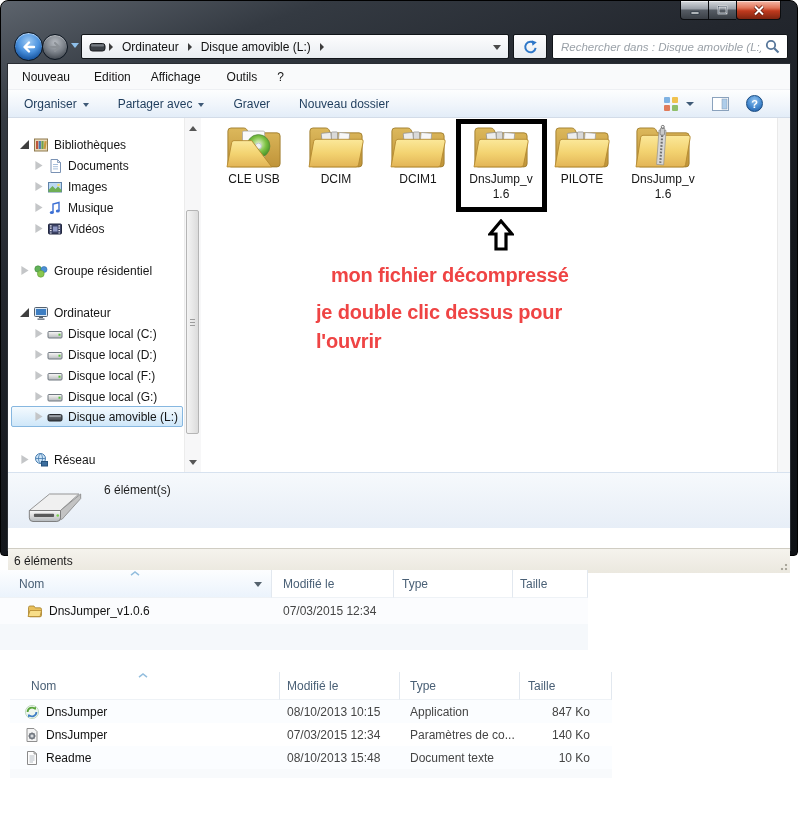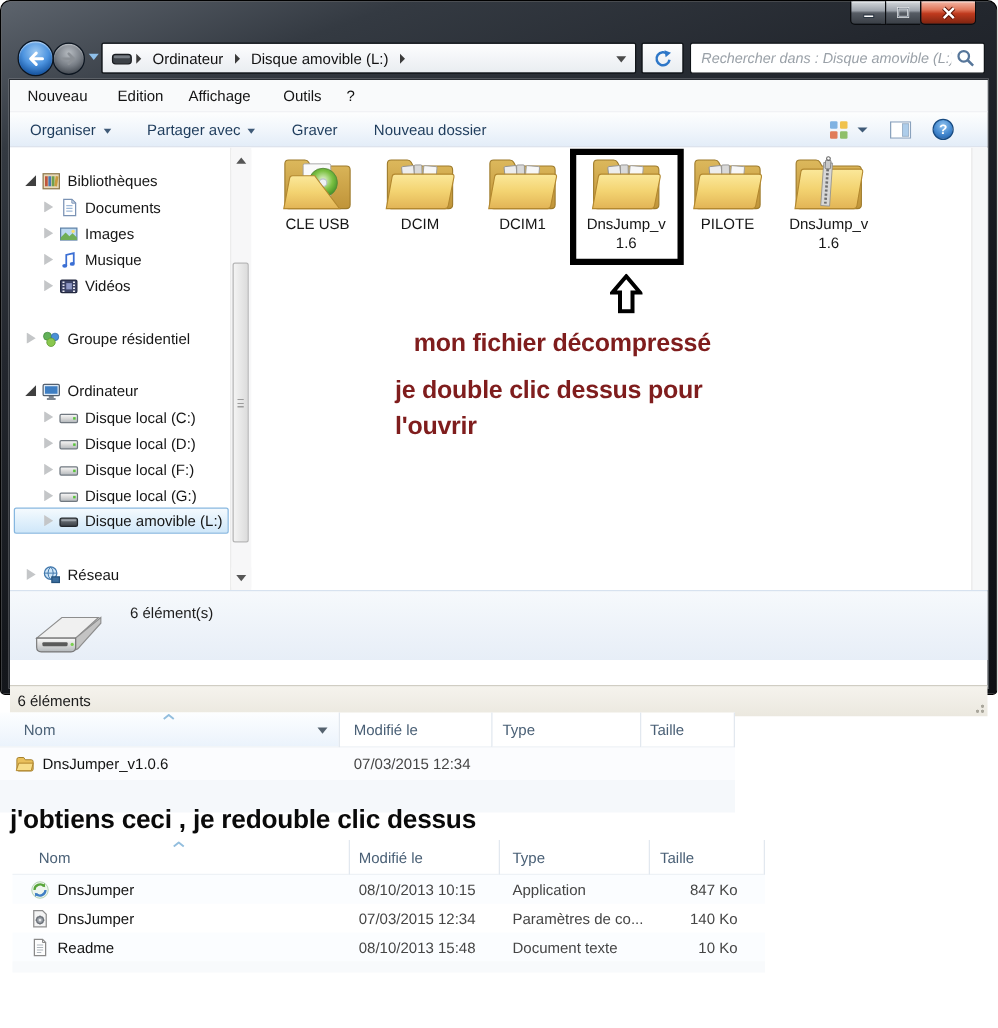--- a/index.html
+++ b/index.html
@@ -105,21 +105,21 @@
             background:repeating-linear-gradient(180deg,#9c9c9c 0 1px,transparent 1px 3px); }
   .vscroll2 { position:absolute; top:0; bottom:0; left:769px; width:15px;
              background:#f6f7f8; border-left:1px solid #e9e9e9; }
 
   .fitem { position:absolute; top:6px; width:82px; height:94px; text-align:center;
            font-size:12px; color:#161616; line-height:15px; }
   .fitem svg { display:block; margin:0 auto 2px auto; }
   .hlbox { position:absolute; left:448px; top:1px; width:91px; height:93px;
            border:5px solid #000; z-index:4; pointer-events:none; }
   .uparrow { position:absolute; left:480px; top:101px; }
-  .ann { position:absolute; font-weight:bold; color:#7f1d1d; font-size:20px; letter-spacing:-0.2px; white-space:nowrap; }
+  .ann { position:absolute; font-weight:bold; color:#ef4444; font-size:20px; letter-spacing:-0.2px; white-space:nowrap; }
 
   
   .details { height:56px; background:linear-gradient(180deg,#f6f9fc,#e7eef7);
              border-top:1px solid #d7e2ef; position:relative; }
   .details .dtext { position:absolute; left:96px; top:10px; font-size:12px; color:#1d1d1d; }
   .bigdrive { position:absolute; left:14px; top:10px; }
   .status { height:25px; background:linear-gradient(180deg,#f5f3ed,#ebe8df);
             border-top:1px solid #d0cdc3; display:flex; align-items:center;
             padding-left:6px; font-size:12px; color:#1a1a1a; position:relative;margin-top:20px; }
   .status::after { content:""; position:absolute; right:2px; bottom:2px; width:11px; height:11px;
@@ -577,33 +577,32 @@
         <span>Modifié le</span>
       </div>
       <div class="hcell" style="width:119px;padding-left:8px">
         <span>Type</span>
       </div>
       <div class="hcell" style="width:75px;padding-left:7px">
         <span>Taille</span>
       </div>
     </div>
     <div class="drow" style="height:26px;background:#fbfcfe">
-      <div class="dcell" style="width:272px;padding-left:12px">
+      <div class="dcell" style="width:272px;padding-left:27px">
         <svg width="16" height="16">
             <use href="#i-folder16"></use>
           </svg>
         <span class="fname">DnsJumper_v1.0.6</span>
       </div>
       <div class="dcell c-date" style="width:122px;padding-left:11px">07/03/2015 12:34</div>
       <div class="dcell c-size" style="width:75px;padding-right:22px"></div>
     </div>
     <div class="band" style="height:26px"></div>
   </div>
 
-  <div class="caption" style="left:8px;top:644px">j'obtiens ceci , je redouble clic dessus</div>
 
   <div class="tbl" style="left:10px;top:672px;width:602px">
     <div class="hrow">
       <div class="hcell" style="width:270px;padding-left:21px">
         <span>Nom</span>
         <svg class="sortchev" style="left:128px" width="10" height="5">
             <use href="#i-sort"></use>
           </svg>
       </div>
       <div class="hcell" style="width:120px;padding-left:7px">

